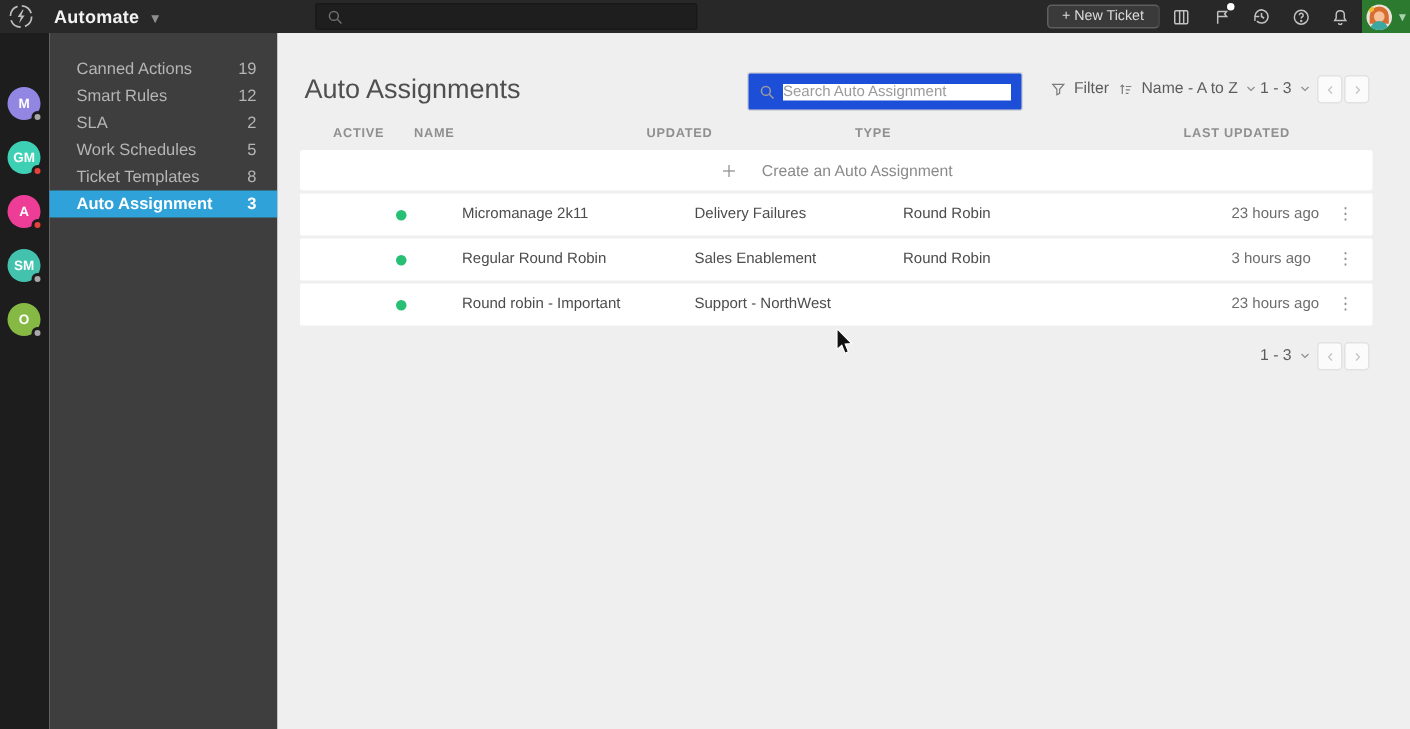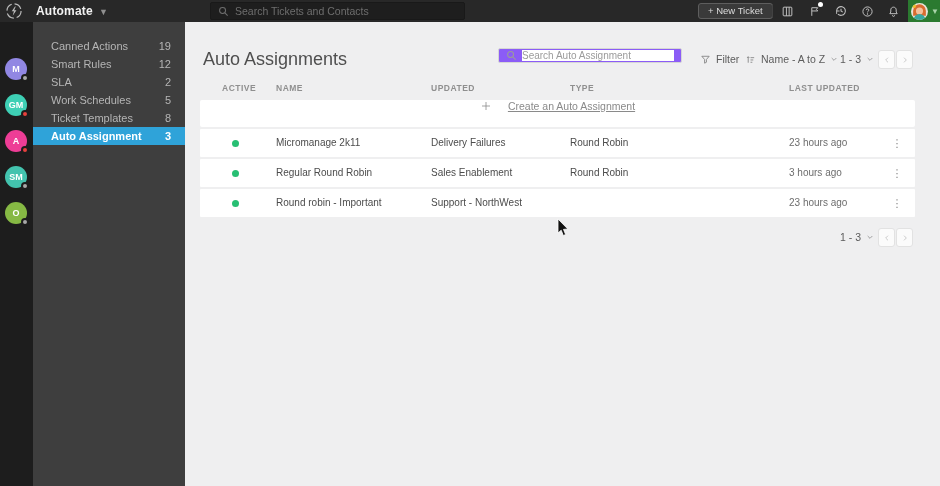--- a/index.html
+++ b/index.html
@@ -30,29 +30,29 @@
   .rail { position:absolute; top:22px; left:0; width:33px; height:464px; background:#1d1d1d; }
   .rail-avatar { position:absolute; left:5px; width:22px; height:22px; border-radius:50%; color:#fff; font-size:9px; font-weight:bold; display:flex; align-items:center; justify-content:center; cursor:pointer; }
   .rail-status { position:absolute; right:-2px; bottom:-2px; width:8px; height:8px; border-radius:50%; border:2px solid #1d1d1d; }
   
   .menu { position:absolute; top:22px; left:33px; width:152px; height:464px; background:#3e3e3e; padding-top:15px; }
   .menu-item { position:relative; height:18px; line-height:18px; font-size:11px; color:#b5b5b5; padding:0 14px 0 18px; display:flex; justify-content:space-between; cursor:pointer; }
   .menu-item.selected { color:#ffffff; font-weight:bold; }
   
   .main { position:absolute; top:22px; left:185px; width:755px; height:464px; background:#efeff0; }
   .page-title { position:absolute; left:18px; top:27px; font-size:18px; color:#4f4f4f; font-weight:normal;text-align:right; }
-  .aa-search { position:absolute; left:313px; top:26px; width:184px; height:15px; background:#8b5cf6; border:1px solid #d6d6d6; border-radius:2px; display:flex; align-items:center; padding:0 7px; gap:5px; }
+  .aa-search { position:absolute; left:313px; top:26px; width:184px; height:26px; background:#1d4ed8; border:1px solid #d6d6d6; border-radius:2px; display:flex; align-items:center; padding:0 7px; gap:5px; }
   .aa-search input { border:none; outline:none; font-size:10px; color:#555; width:100%; font-family:inherit; }
   .aa-search input::placeholder { color:#9b9b9b; }
   .hdr-ctrl { position:absolute; top:31px; font-size:10.5px; color:#5c5c5c; display:flex; align-items:center; gap:5px; cursor:pointer; }
   .pager-btn { position:absolute; top:28px; width:17px; height:19px; background:#fbfbfb; border:1px solid #e2e2e2; border-radius:3px; color:#c3c3c3; font-size:9px; display:flex; align-items:center; justify-content:center; cursor:pointer; }
   .col-head { position:absolute; top:61px; font-size:8.5px; font-weight:bold; letter-spacing:.5px; color:#8f8f8f; }
-  .create-row { position:absolute; left:15px; top:78px; width:715px; height:27px; background:#ffffff; border-radius:2px; display:flex; justify-content:center; gap:16px; color:#8a8a8a; font-size:10.5px; cursor:pointer;text-decoration:underline; }
+  .create-row { position:absolute; left:15px; top:78px; width:715px; height:27px; background:#ffffff; border-radius:2px; display:flex; align-items:center; justify-content:center; gap:16px; color:#8a8a8a; font-size:10.5px; cursor:pointer; }
   .t-row { position:absolute; left:15px; width:715px; height:28px; background:#ffffff; border-radius:1px; cursor:pointer; }
-  .t-row > * { position:absolute; top:0; height:28px; line-height:28px; font-size:10px; color:#4c4c4c; white-space:nowrap; }
+  .t-row > * { position:absolute; top:0; height:28px; line-height:28px; font-size:10px; color:#4c4c4c; white-space:nowrap;margin-left:32px; }
   .dot { position:absolute; left:32px; top:11px; width:7px; height:7px; border-radius:50%; }
   .cell-name { left:76px; }
   .cell-cat { left:231px; }
   .cell-type { left:370px; }
   .cell-upd { left:589px; color:#6d6d6d; }
   .kebab { right:10px; width:16px; text-align:center; color:#8a8a8a; font-size:11px; letter-spacing:0; cursor:pointer; }
   .foot-pager { position:absolute; top:209px; font-size:10.5px; color:#5c5c5c; display:flex; align-items:center; gap:5px; cursor:pointer; }
   .foot-btn { top:206px; }
   .cursor { position:absolute; left:557px; top:219px; width:13px; height:19px; z-index:50; pointer-events:none; }
   svg { display:block; }
@@ -70,21 +70,20 @@
   <span class="app-title">
     <span>Automate</span><span class="chev">▼</span>
   </span>
   <div class="top-search">
     <span>
       <svg viewBox="0 0 24 24" width="11" height="11" fill="none" stroke="#6e6e6e" stroke-width="2.2">
           <circle cx="10" cy="10" r="6.5"></circle>
           <line x1="15" y1="15" x2="21" y2="21"></line>
         </svg>
     </span>
-    <input placeholder="Search Tickets and Contacts" style="">
   </div>
   <button class="new-ticket-btn">+ New Ticket</button>
   <div class="top-divider"></div>
 
   <span class="top-icon" style="left:777px">
     <svg viewBox="0 0 24 24" width="13" height="13" fill="none" stroke="currentColor" stroke-width="1.8">
         <rect x="4" y="4" width="16" height="16" rx="1.5"></rect>
         <line x1="10" y1="4" x2="10" y2="20"></line>
         <line x1="15" y1="4" x2="15" y2="20"></line>
       </svg>

